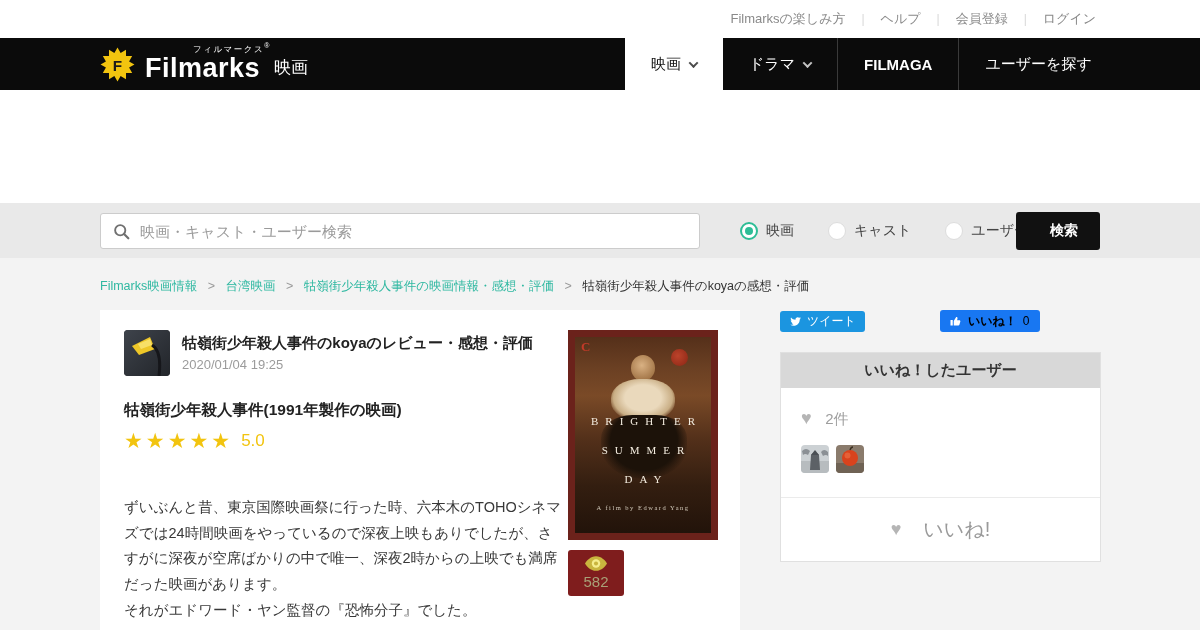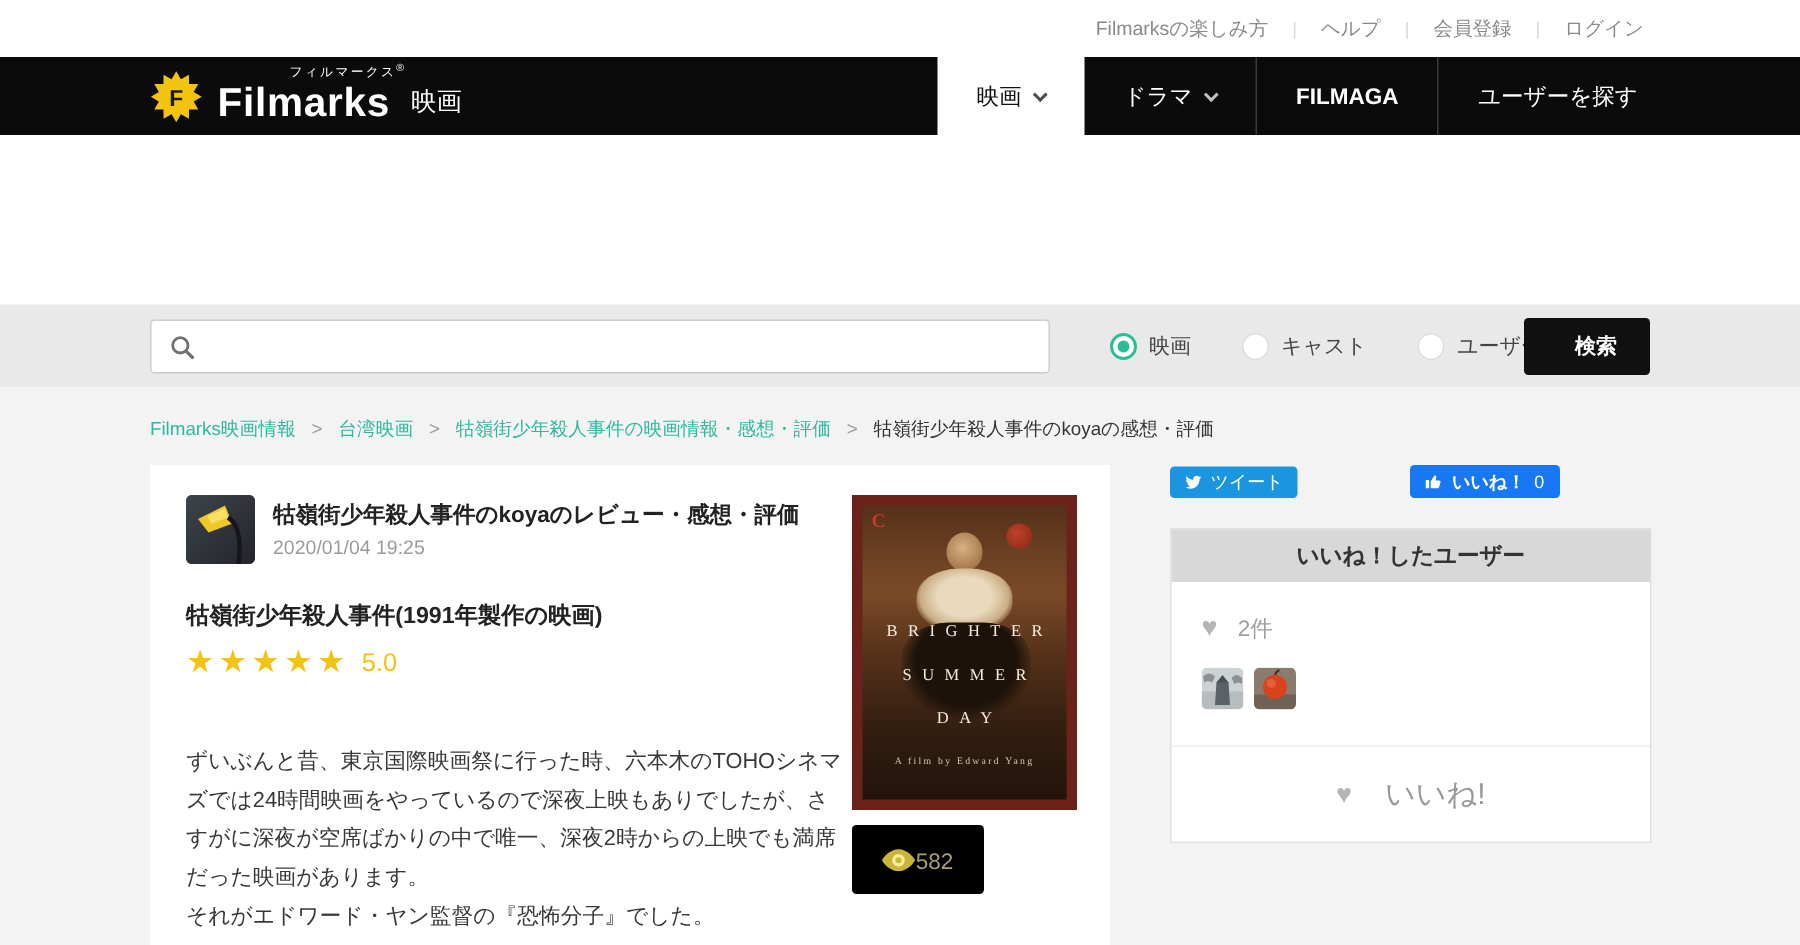--- a/index.html
+++ b/index.html
@@ -85,29 +85,29 @@
   .p-reddot { position:absolute; left:96px; top:12px; width:17px; height:17px; border-radius:50%;
     background:radial-gradient(circle at 40% 40%, #c6442c, #8e2313); opacity:.9; }
   .p-cmark { position:absolute; left:6px; top:2px; color:#c23a28; font-family:"Liberation Serif",serif;
     font-size:13px; font-weight:bold; }
   .p-line { position:absolute; left:0; width:100%; text-align:center; color:#f3ecdf;
     font-family:"Liberation Serif",serif; font-size:11px; letter-spacing:7px; text-indent:7px; }
   .p-credit { position:absolute; left:0; top:167px; width:100%; text-align:center; color:#d3cabb;
     font-family:"Liberation Serif",serif; font-size:6.5px; letter-spacing:1.5px; }
   
   .badges { position:absolute; left:468px; top:240px; display:flex; gap:6px; }
-  .badge { width:88px; height:46px; background:#000000; border-radius:3px; display:flex;
-    flex-direction:row; align-items:center; justify-content:center; }
+  .badge { width:56px; height:46px; background:#7f1d1d; border-radius:3px; display:flex;
+    flex-direction:column; align-items:center; justify-content:center; }
   .badge .num { font-size:15px; color:#a8a077; margin-top:2px; }
   
   .tweet-btn { position:absolute; left:780px; top:311px; height:21px; background:#1b95e0; color:#fff;
     border:none; border-radius:3px; font-size:12px; display:flex; align-items:center; padding:0 9px;
     cursor:pointer; font-family:"Liberation Sans",sans-serif; }
   .tweet-btn svg { margin-right:5px; }
-  .fb-btn { position:absolute; left:940px; top:310px; height:22px; background:#1877f2; color:#ffffff;
+  .fb-btn { position:absolute; left:940px; top:310px; height:22px; background:#1877f2; color:#000000;
     border:none; border-radius:3px; font-size:12px; font-weight:bold; display:flex; align-items:center;
     padding:0 10px; cursor:pointer; font-family:"Liberation Sans",sans-serif; }
   .fb-btn svg { margin-right:6px; }
   .fb-count { margin-left:6px; font-weight:normal; }
   .likebox { position:absolute; left:780px; top:352px; width:321px; background:#fff;
     border:1px solid #e0e0e0; }
   .likebox-head { height:35px; background:#d8d8d8; display:flex; align-items:center; justify-content:center;
     font-size:15px; font-weight:bold; color:#333; }
   .likebox-body { padding:20px 20px 24px 20px; }
   .heart { color:#b5b5b5; font-size:18px; }
@@ -160,20 +160,21 @@
     </div>
   </div>
 </div>
 
 <div class="searchband">
   <div class="searchbox">
     <svg width="17" height="17" viewBox="0 0 20 20">
       <circle cx="8.5" cy="8.5" r="6" fill="none" stroke="#707070" stroke-width="2.2"></circle>
       <line x1="13" y1="13" x2="18" y2="18" stroke="#707070" stroke-width="2.6" stroke-linecap="round"></line>
     </svg>
+    <input type="text" placeholder="映画・キャスト・ユーザー検索" style="">
   </div>
   <div class="radios">
     <label class="radio sel">
       <span class="rcirc"></span>
       <span class="lbl">映画</span>
     </label>
     <label class="radio">
       <span class="rcirc"></span>
       <span class="lbl">キャスト</span>
     </label>

